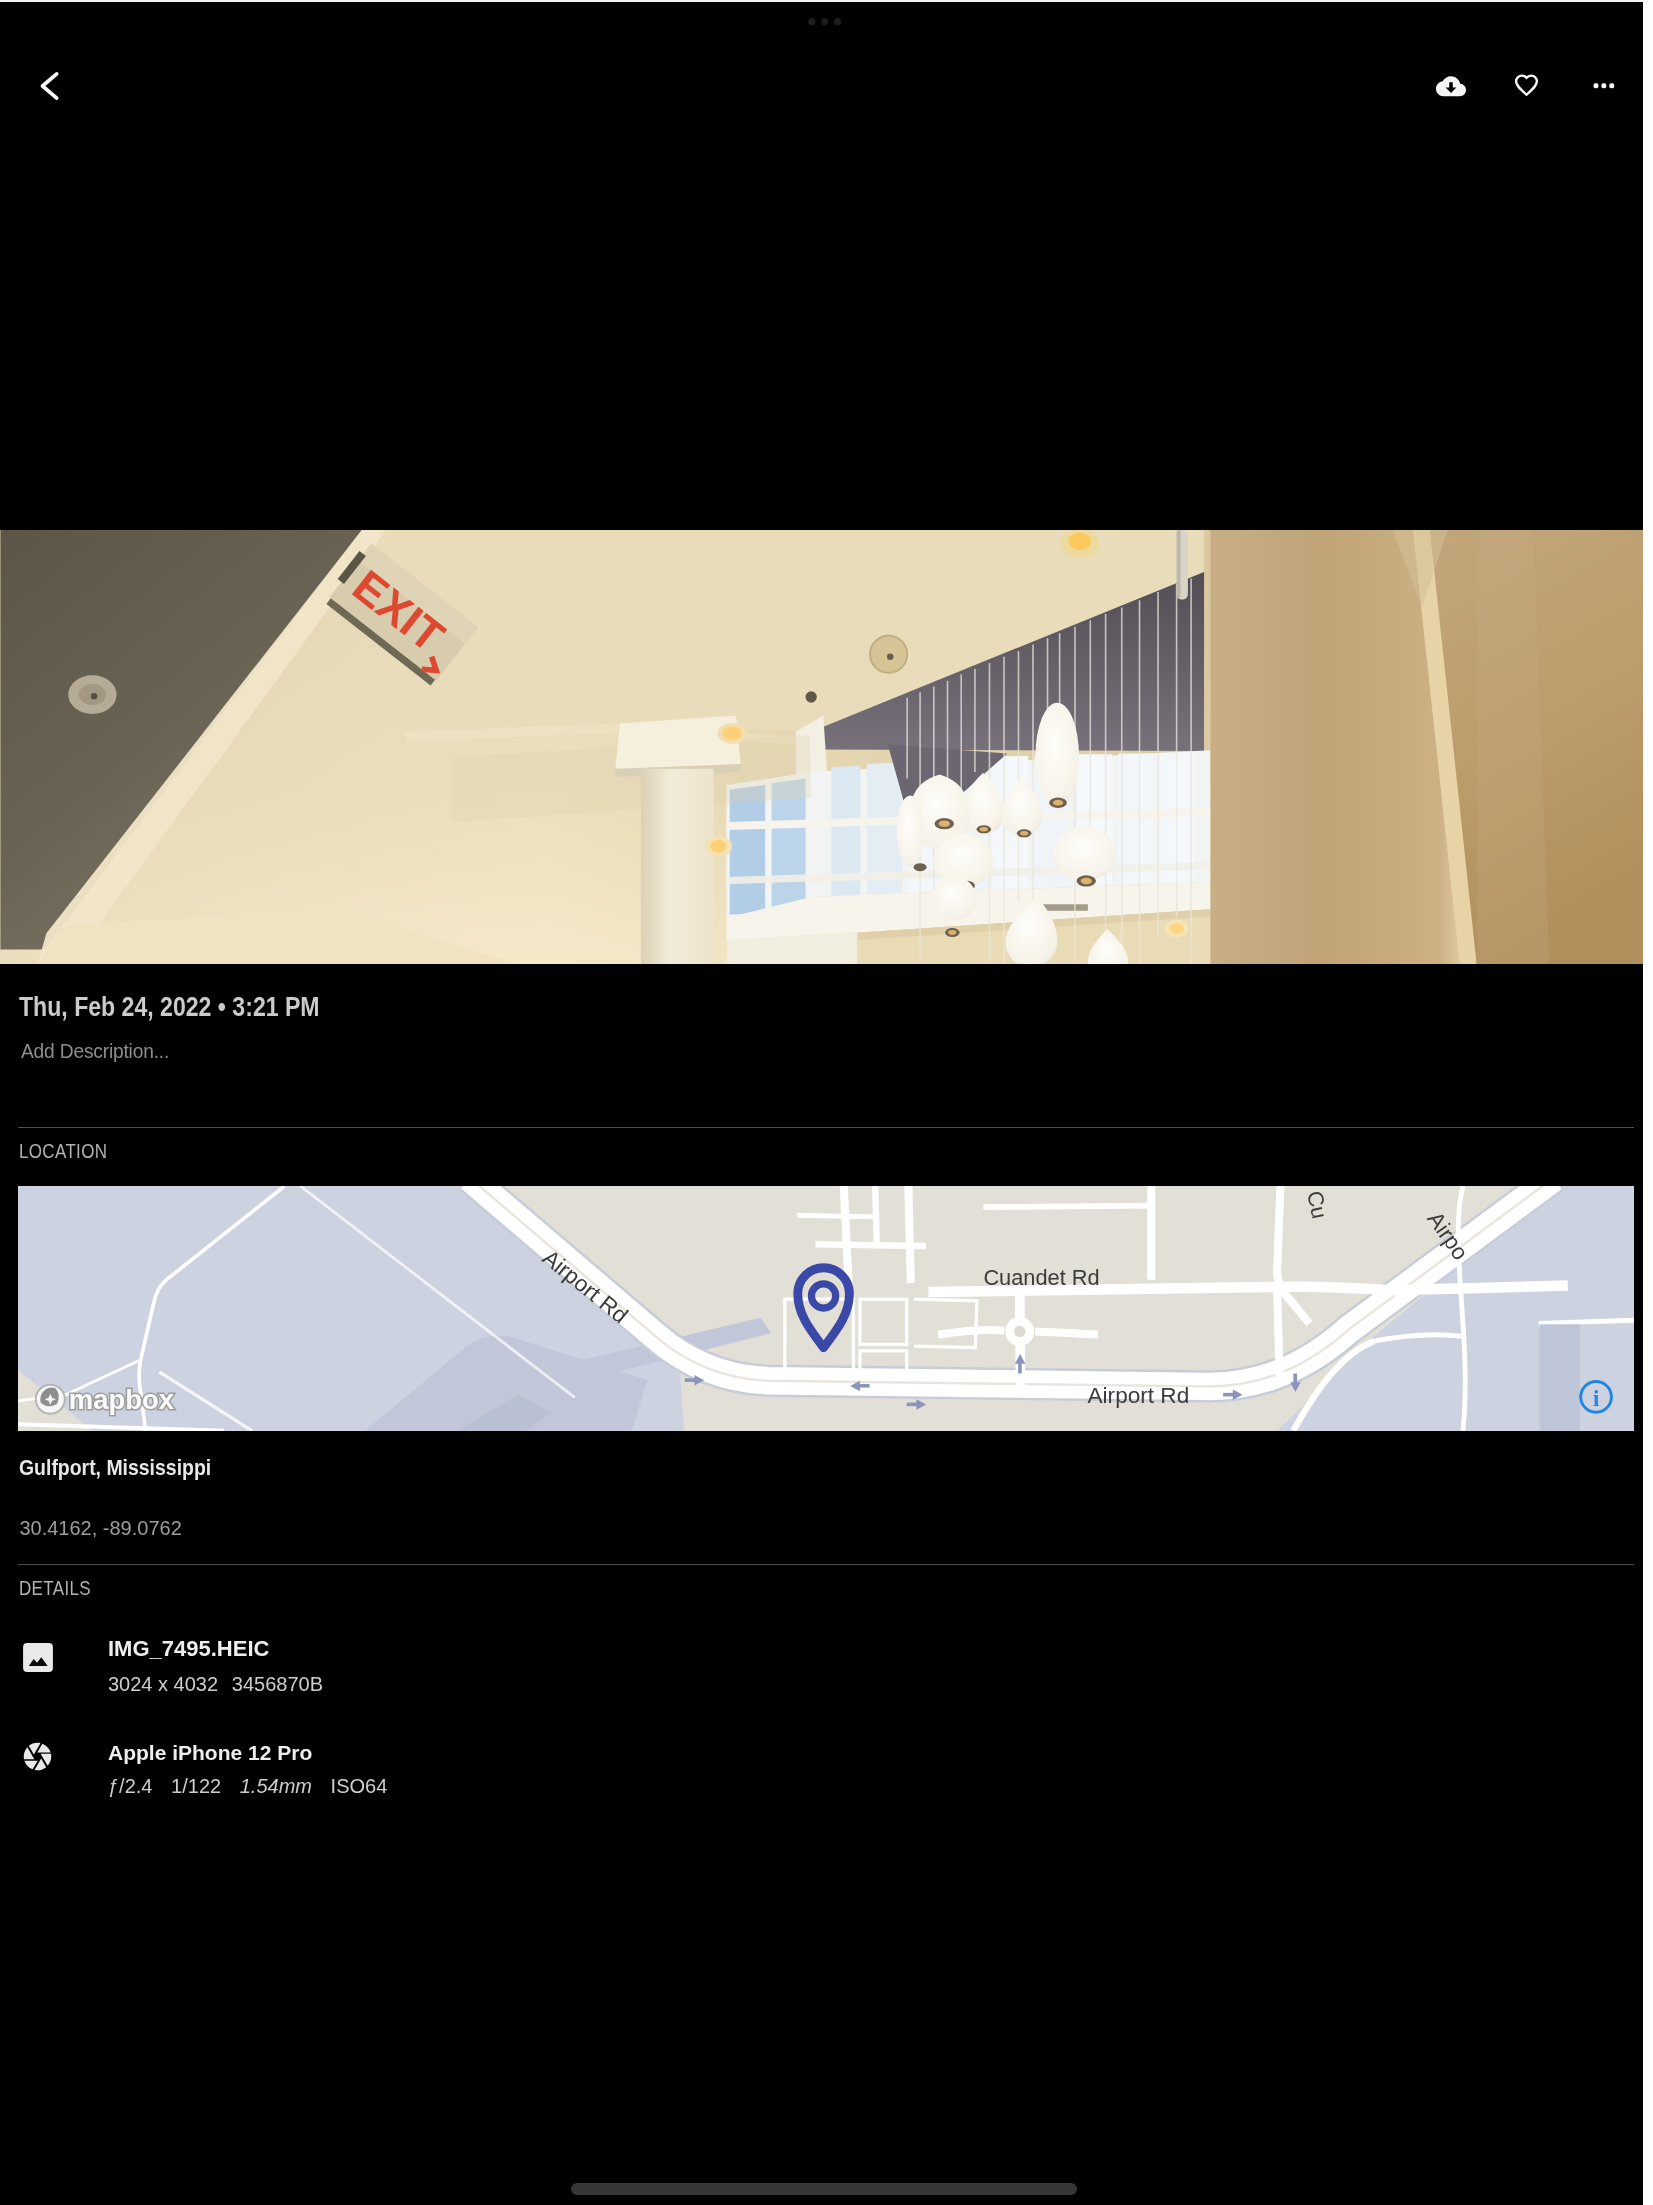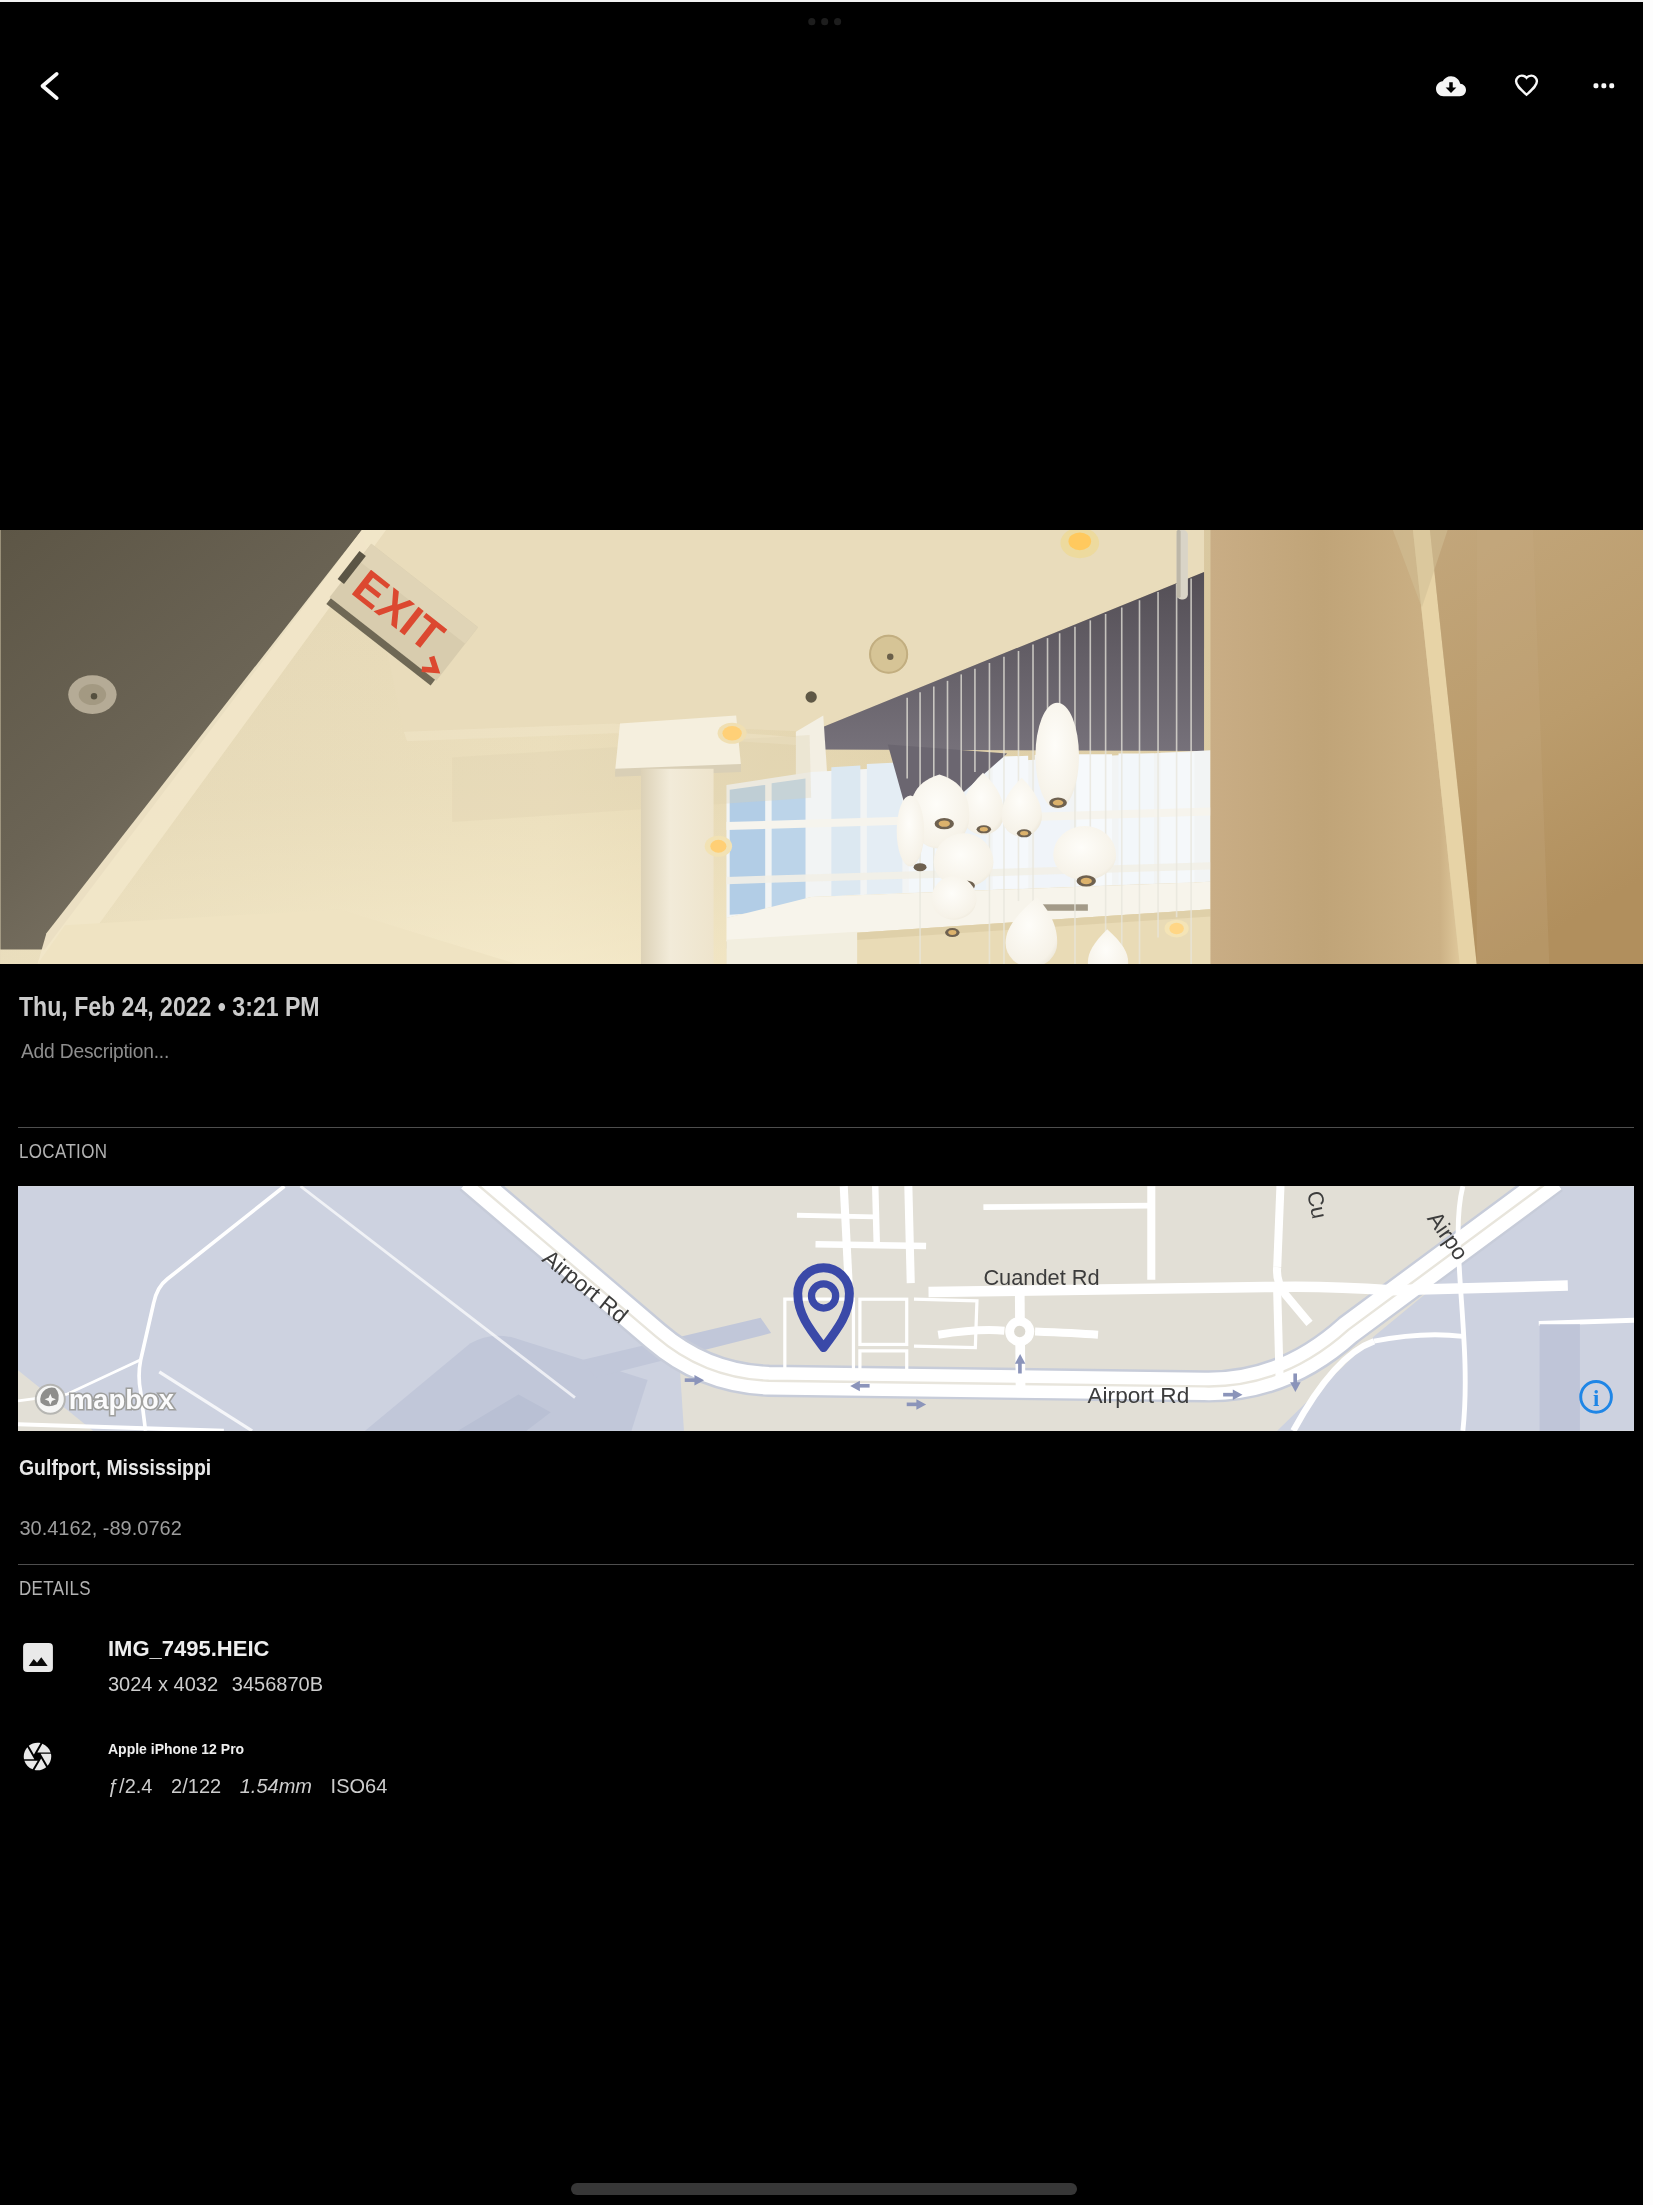--- a/index.html
+++ b/index.html
@@ -366,20 +366,20 @@
 </svg>
 
 <div class="abs" style="left:108px;top:1636px;font-size:22px;font-weight:700;color:#eeeeee;white-space:nowrap;">IMG_7495.HEIC</div>
 
 <div class="abs" style="left:108px;top:1673px;font-size:20px;color:#cdcdcd;white-space:nowrap;">3024 x 4032<span style="padding-left:13.7px;">3456870B</span></div>
 
 <svg class="abs" style="left:21px;top:1740px;" width="33" height="33" viewBox="0 0 24 24">
   <path fill="#e9e9e9" d="M9.4 10.5l4.77-8.26C13.47 2.09 12.75 2 12 2c-2.4 0-4.6.85-6.32 2.25l3.66 6.35.06-.1zM21.54 9c-.92-2.92-3.15-5.26-6-6.34L11.88 9h9.66zm.26 1h-7.49l.29.5 4.76 8.25C21 16.97 22 14.61 22 12c0-.69-.07-1.35-.2-2zM8.54 12l-3.9-6.75C3.01 7.03 2 9.39 2 12c0 .69.07 1.35.2 2h7.49l-1.15-2zm-6.08 3c.92 2.92 3.15 5.26 6 6.34L12.12 15H2.46zm11.27 0l-3.9 6.76c.7.15 1.42.24 2.17.24 2.4 0 4.6-.85 6.32-2.25l-3.66-6.35-.93 1.6z"></path>
 </svg>
 
-<div class="abs" style="left:108px;top:1741px;font-size:14px;font-weight:700;color:#eeeeee;white-space:nowrap;">Apple iPhone 12 Pro</div>
-
-<div class="abs" style="left:108px;top:1775px;font-size:20px;color:#cdcdcd;white-space:nowrap;">ƒ/2.4<span style="padding-left:18.6px;">2/122</span><span style="padding-left:18.6px;font-style:italic;">1.54mm</span><span style="padding-left:18.6px;">ISO64</span></div>
+<div class="abs" style="left:108px;top:1741px;font-size:21px;font-weight:700;color:#eeeeee;white-space:nowrap;">Apple iPhone 12 Pro</div>
+
+<div class="abs" style="left:108px;top:1775px;font-size:20px;color:#cdcdcd;white-space:nowrap;">ƒ/2.4<span style="padding-left:18.6px;">1/122</span><span style="padding-left:18.6px;font-style:italic;">1.54mm</span><span style="padding-left:18.6px;">ISO64</span></div>
 
 <div class="abs" style="left:571px;top:2183px;width:506px;height:12px;border-radius:6.5px;background:#373737;"></div>
 
 <div class="abs" style="left:1643px;top:0;width:10.5px;height:2205px;background:#fdfdfd;"></div>
 
 
 </body></html>

